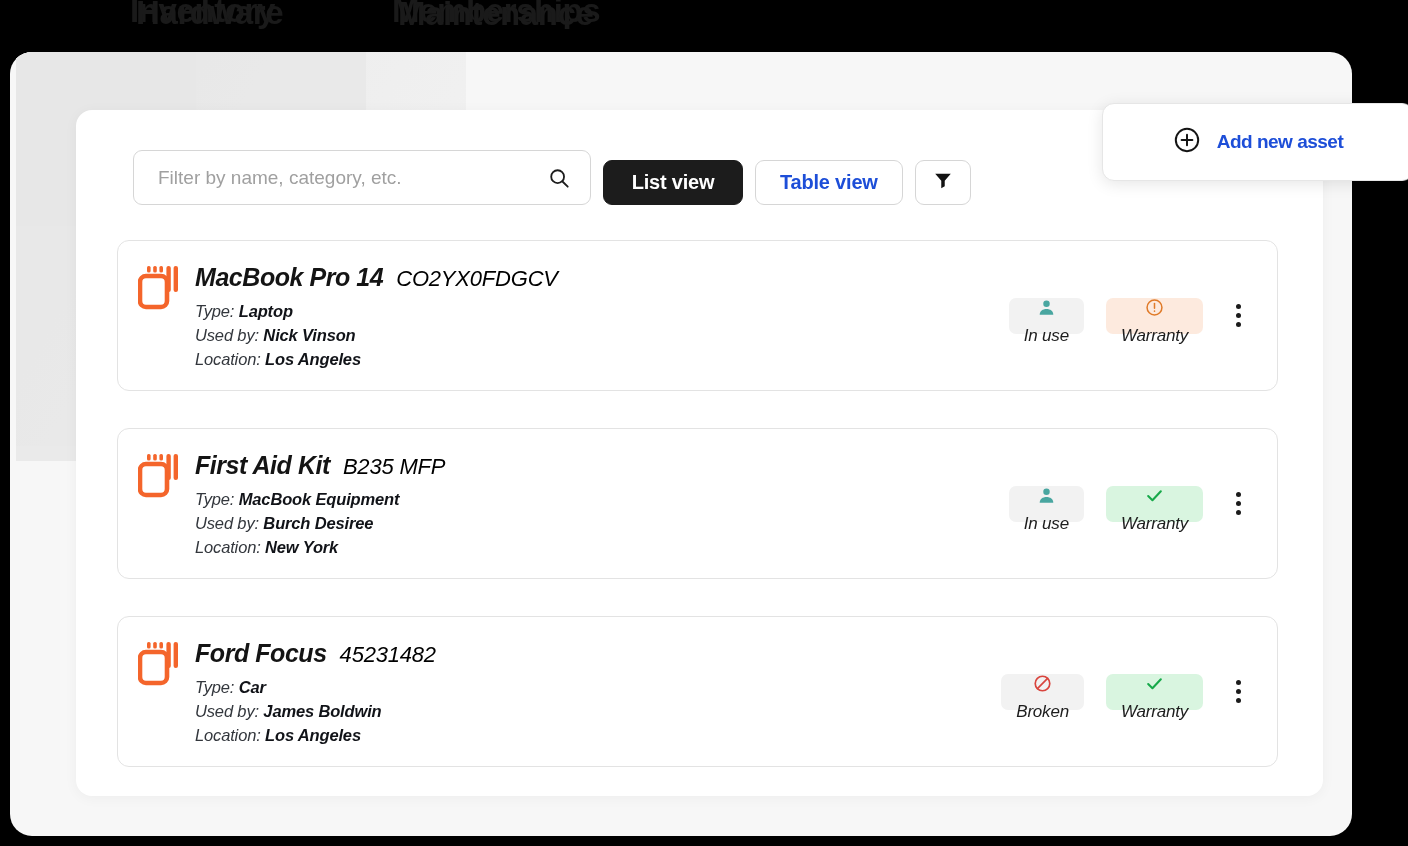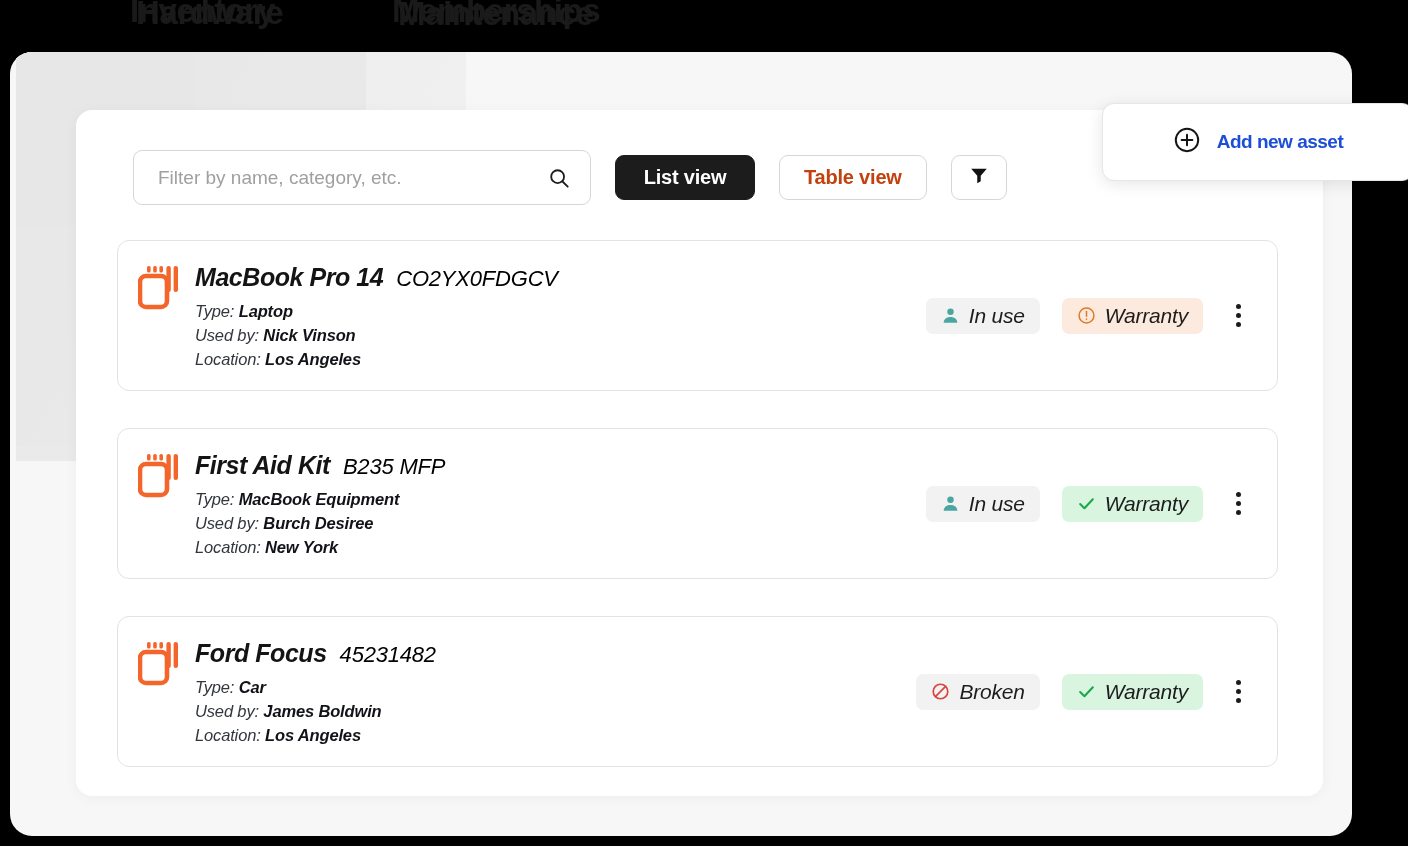--- a/index.html
+++ b/index.html
@@ -96,22 +96,22 @@
     box-shadow: 0 2px 14px rgba(0,0,0,0.045);
     overflow: hidden;
   }
 
   
   .toolbar {
     position: absolute;
     left: 41px;
     top: 40px;
     display: flex;
-    align-items: center;
-    gap: 24px;
+    align-items: flex-end;
+    gap: 12px;
     padding-left: 16px;
   }
   .search-box {
     position: relative;
     width: 458px;
     height: 55px;
     border: 1px solid #d6d6d6;
     border-radius: 9px;
     background: #fff;
     display: flex;
@@ -154,21 +154,21 @@
   }
   .btn-list {
     background: #1c1c1c;
     color: #ffffff;
     border: 1px solid #1c1c1c;
     padding: 0 24px;
     min-width: 140px;
   }
   .btn-table {
     background: #ffffff;
-    color: #c2410c;
+    color: #1d4ed8;
     border: 1px solid #d6d6d6;
     padding: 0 24px;
     min-width: 146px;
   }
   .btn-filter {
     background: #ffffff;
     border: 1px solid #d6d6d6;
     width: 56px;
     padding: 0;
   }
@@ -238,24 +238,25 @@
     align-items: center;
     gap: 0;
   }
   .badge {
     display: flex;
     align-items: center;
     gap: 9px;
     height: 36px;
     padding: 0 15px;
     border-radius: 7px;
-    font-size: 21px;
+    font-size: 17px;
     color: #1d1d1d;
     letter-spacing: -0.2px;
     white-space: nowrap;
+    flex-direction: column;
   }
   .badge-gray   { background: #f2f2f2; }
   .badge-green  { background: #d9f5e0; }
   .badge-peach  { background: #fdeade; }
   .badge-icon { width: 19px; height: 19px; display: flex; align-items: center; }
   .gap-mid { width: 22px; }
   .kebab {
     width: 34px;
     height: 40px;
     margin-left: 18px;

